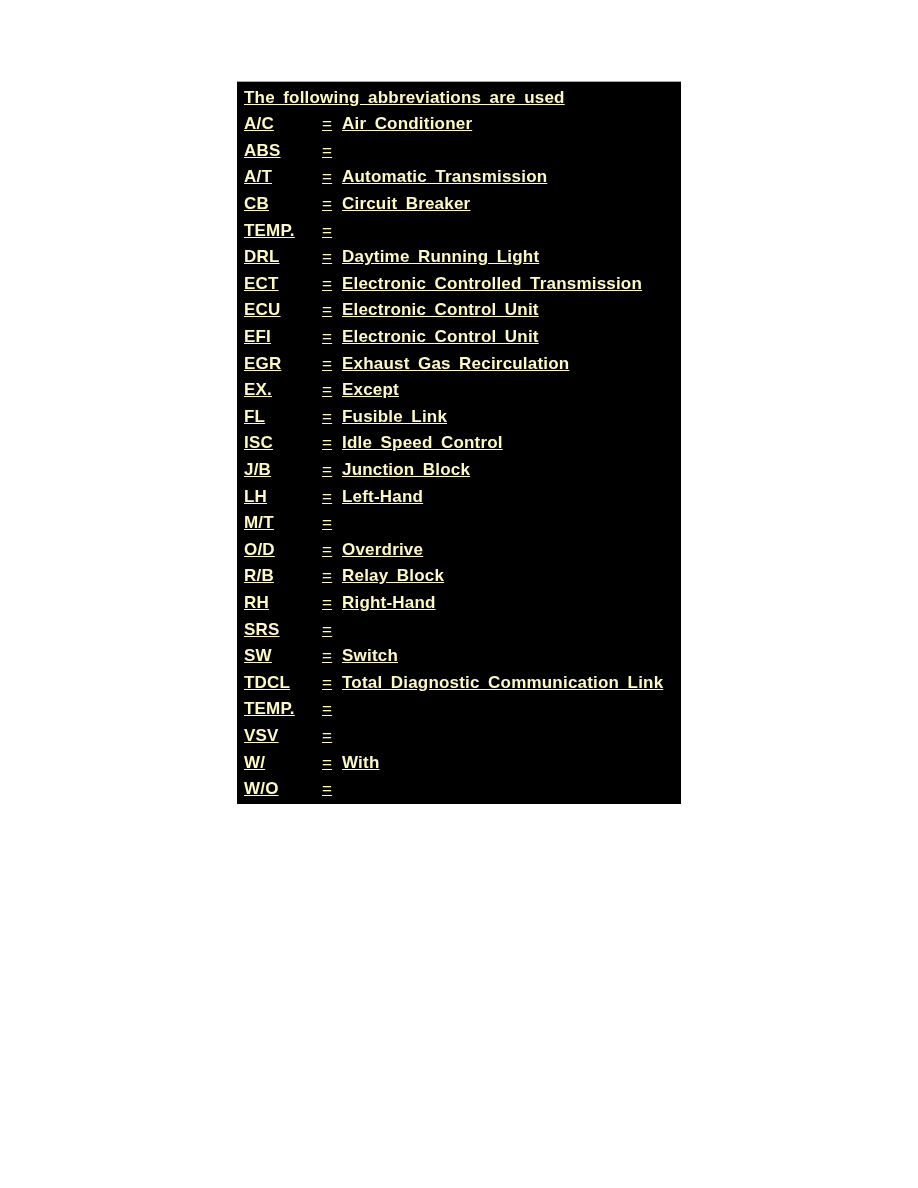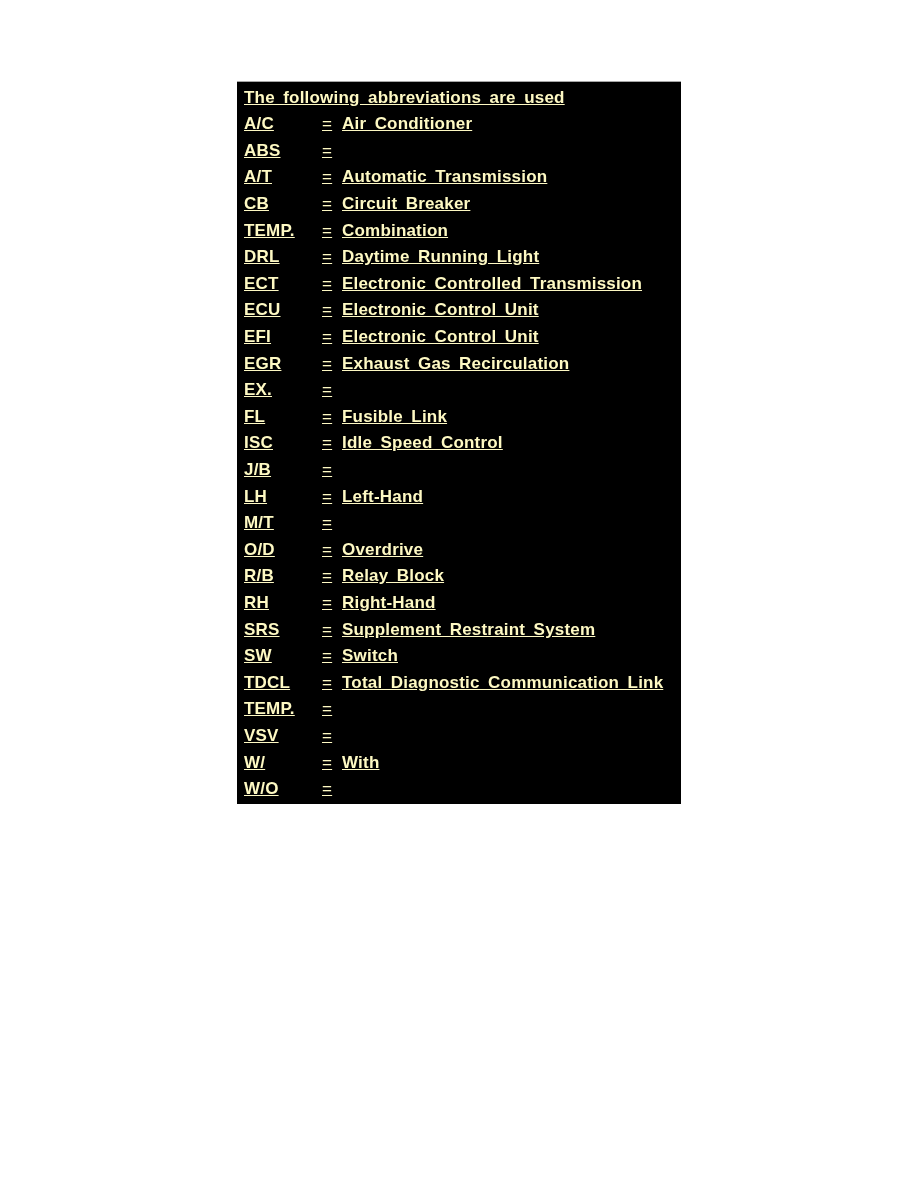--- a/index.html
+++ b/index.html
@@ -87,21 +87,20 @@
 
   <div class="abbrev-row">
     <span class="abbrev-code">CB</span>
     <span class="abbrev-eq">=</span>
     <span class="abbrev-meaning">Circuit Breaker</span>
   </div>
 
   <div class="abbrev-row">
     <span class="abbrev-code">TEMP.</span>
     <span class="abbrev-eq">=</span>
-    <span class="abbrev-meaning">Combination</span>
   </div>
 
   <div class="abbrev-row">
     <span class="abbrev-code">DRL</span>
     <span class="abbrev-eq">=</span>
     <span class="abbrev-meaning">Daytime Running Light</span>
   </div>
 
   <div class="abbrev-row">
     <span class="abbrev-code">ECT</span>
@@ -123,37 +122,39 @@
 
   <div class="abbrev-row">
     <span class="abbrev-code">EGR</span>
     <span class="abbrev-eq">=</span>
     <span class="abbrev-meaning">Exhaust Gas Recirculation</span>
   </div>
 
   <div class="abbrev-row">
     <span class="abbrev-code">EX.</span>
     <span class="abbrev-eq">=</span>
+    <span class="abbrev-meaning">Except</span>
   </div>
 
   <div class="abbrev-row">
     <span class="abbrev-code">FL</span>
     <span class="abbrev-eq">=</span>
     <span class="abbrev-meaning">Fusible Link</span>
   </div>
 
   <div class="abbrev-row">
     <span class="abbrev-code">ISC</span>
     <span class="abbrev-eq">=</span>
     <span class="abbrev-meaning">Idle Speed Control</span>
   </div>
 
   <div class="abbrev-row">
     <span class="abbrev-code">J/B</span>
     <span class="abbrev-eq">=</span>
+    <span class="abbrev-meaning">Junction Block</span>
   </div>
 
   <div class="abbrev-row">
     <span class="abbrev-code">LH</span>
     <span class="abbrev-eq">=</span>
     <span class="abbrev-meaning">Left-Hand</span>
   </div>
 
   <div class="abbrev-row">
     <span class="abbrev-code">M/T</span>
@@ -174,21 +175,20 @@
 
   <div class="abbrev-row">
     <span class="abbrev-code">RH</span>
     <span class="abbrev-eq">=</span>
     <span class="abbrev-meaning">Right-Hand</span>
   </div>
 
   <div class="abbrev-row">
     <span class="abbrev-code">SRS</span>
     <span class="abbrev-eq">=</span>
-    <span class="abbrev-meaning">Supplement Restraint System</span>
   </div>
 
   <div class="abbrev-row">
     <span class="abbrev-code">SW</span>
     <span class="abbrev-eq">=</span>
     <span class="abbrev-meaning">Switch</span>
   </div>
 
   <div class="abbrev-row">
     <span class="abbrev-code">TDCL</span>

